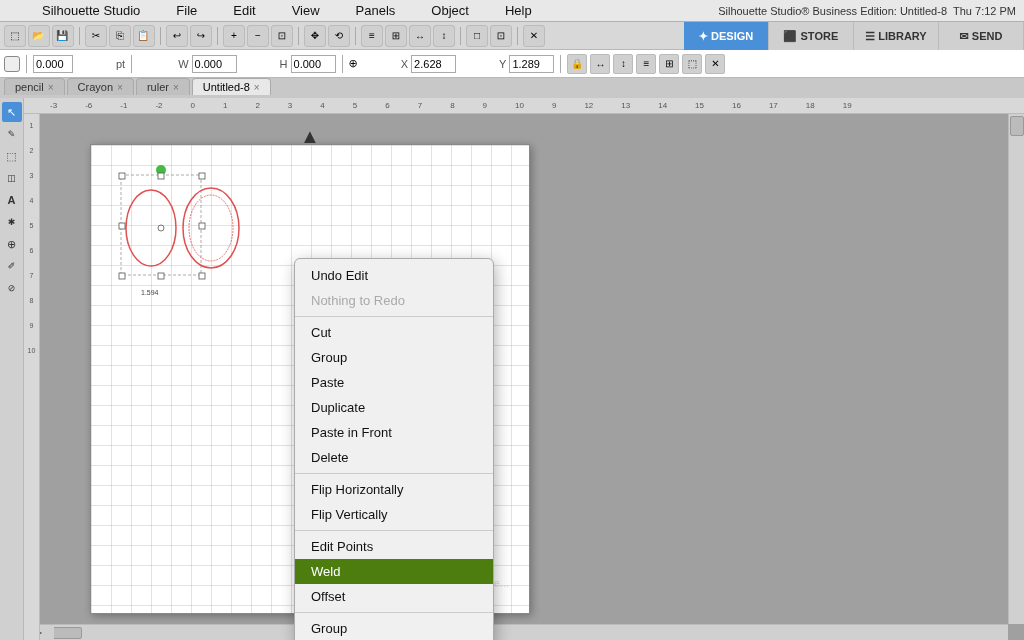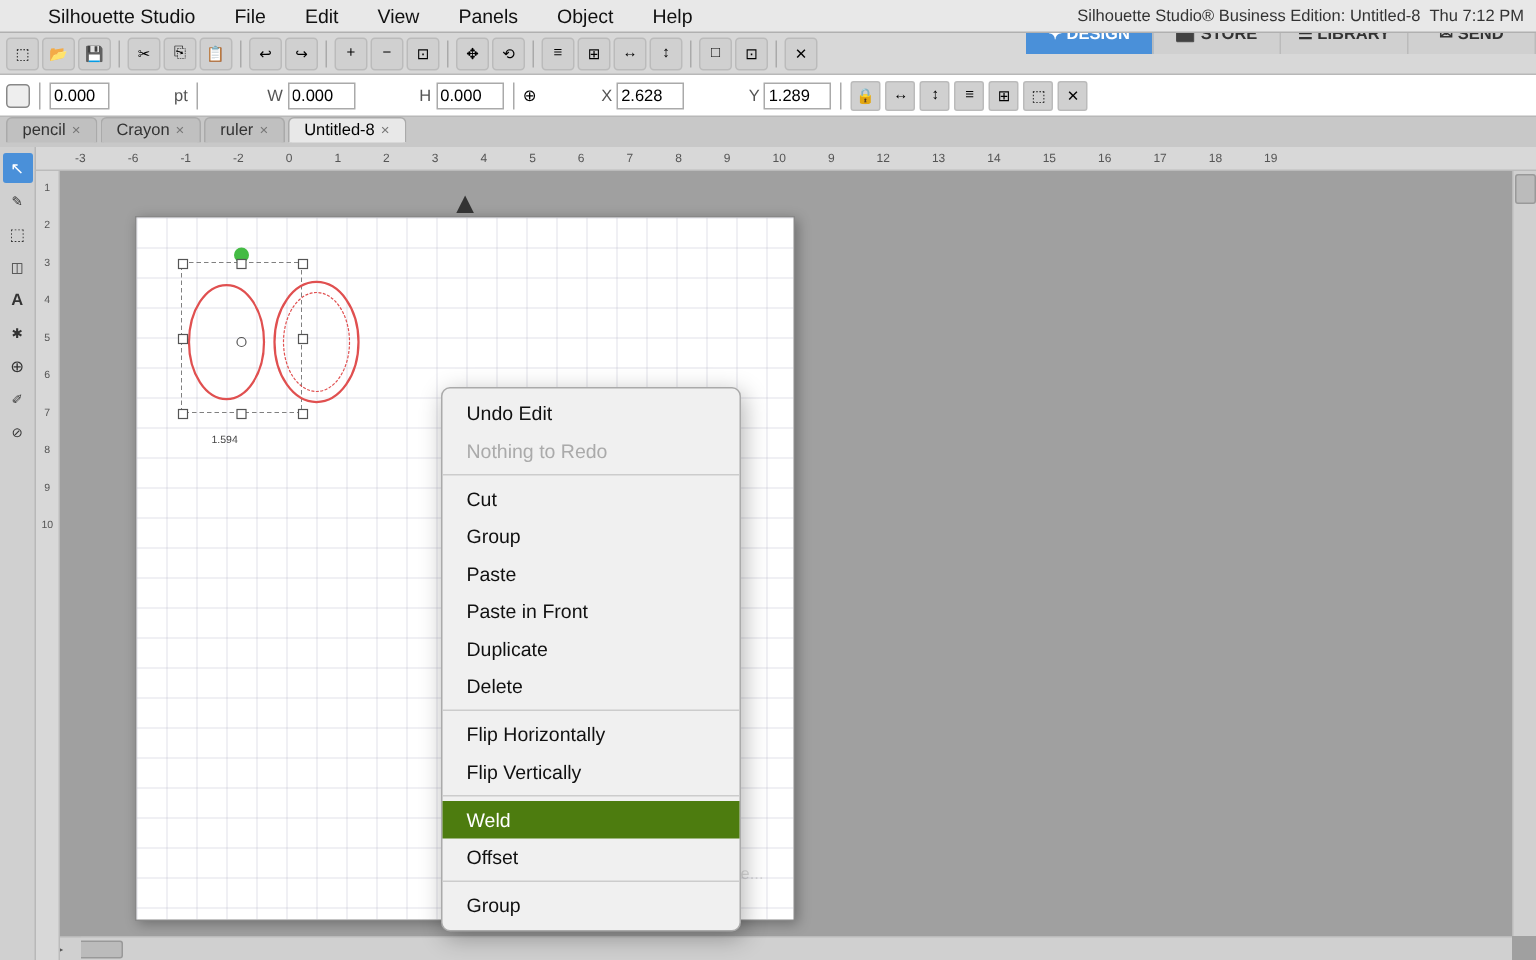--- a/index.html
+++ b/index.html
@@ -14,21 +14,21 @@
     }
 
     
     #menubar {
       width: 100%;
       height: 22px;
       background: #e8e8e8;
       display: flex;
       align-items: center;
       padding: 0 8px;
-      gap: 10px;
+      gap: 20px;
       border-bottom: 1px solid #b0b0b0;
       position: relative;
       z-index: 100;
     }
     .apple-logo {
       font-size: 14px;
       margin-right: 6px;
       color: #333;
     }
     .menu-item {
@@ -135,21 +135,21 @@
     }
     .tab.active {
       background: #e8e8e8;
       color: #000;
     }
     .tab-close { font-size: 10px; color: #777; }
 
     
     #topnav {
       position: absolute;
-      top: 8px;
+      top: 22px;
       right: 0;
       width: 340px;
       height: 28px;
       display: flex;
       align-items: center;
       background: #a3a3a3;
       z-index: 50;
     }
     .topnav-btn {
       flex: 1;
@@ -557,27 +557,28 @@
       </div>
     </div>
 
     <div id="context-menu">
       <div class="ctx-item">Undo Edit</div>
       <div class="ctx-item disabled">Nothing to Redo</div>
       <div class="ctx-separator"></div>
       <div class="ctx-item">Cut</div>
       <div class="ctx-item">Group</div>
       <div class="ctx-item">Paste</div>
+      <div class="ctx-item">Duplicate</div>
       <div class="ctx-item">Paste in Front</div>
-      <div class="ctx-item">Duplicate</div>
       <div class="ctx-item">Delete</div>
       <div class="ctx-separator"></div>
       <div class="ctx-item">Flip Horizontally</div>
       <div class="ctx-item">Flip Vertically</div>
       <div class="ctx-separator"></div>
+      <div class="ctx-item">Edit Points</div>
       <div class="ctx-item highlighted">Weld</div>
       <div class="ctx-item">Offset</div>
       <div class="ctx-separator"></div>
       <div class="ctx-item">Group</div>
 
     </div>
 
     <div id="right-scroll" style="position:absolute;right:0;top:16px;bottom:16px;width:16px;background:#d0d0d0;border-left:1px solid #bbb;">
       <div style="width:14px;height:20px;background:#bbb;border:1px solid #999;margin:0 auto;margin-top:2px;border-radius:2px;"></div>
     </div>

